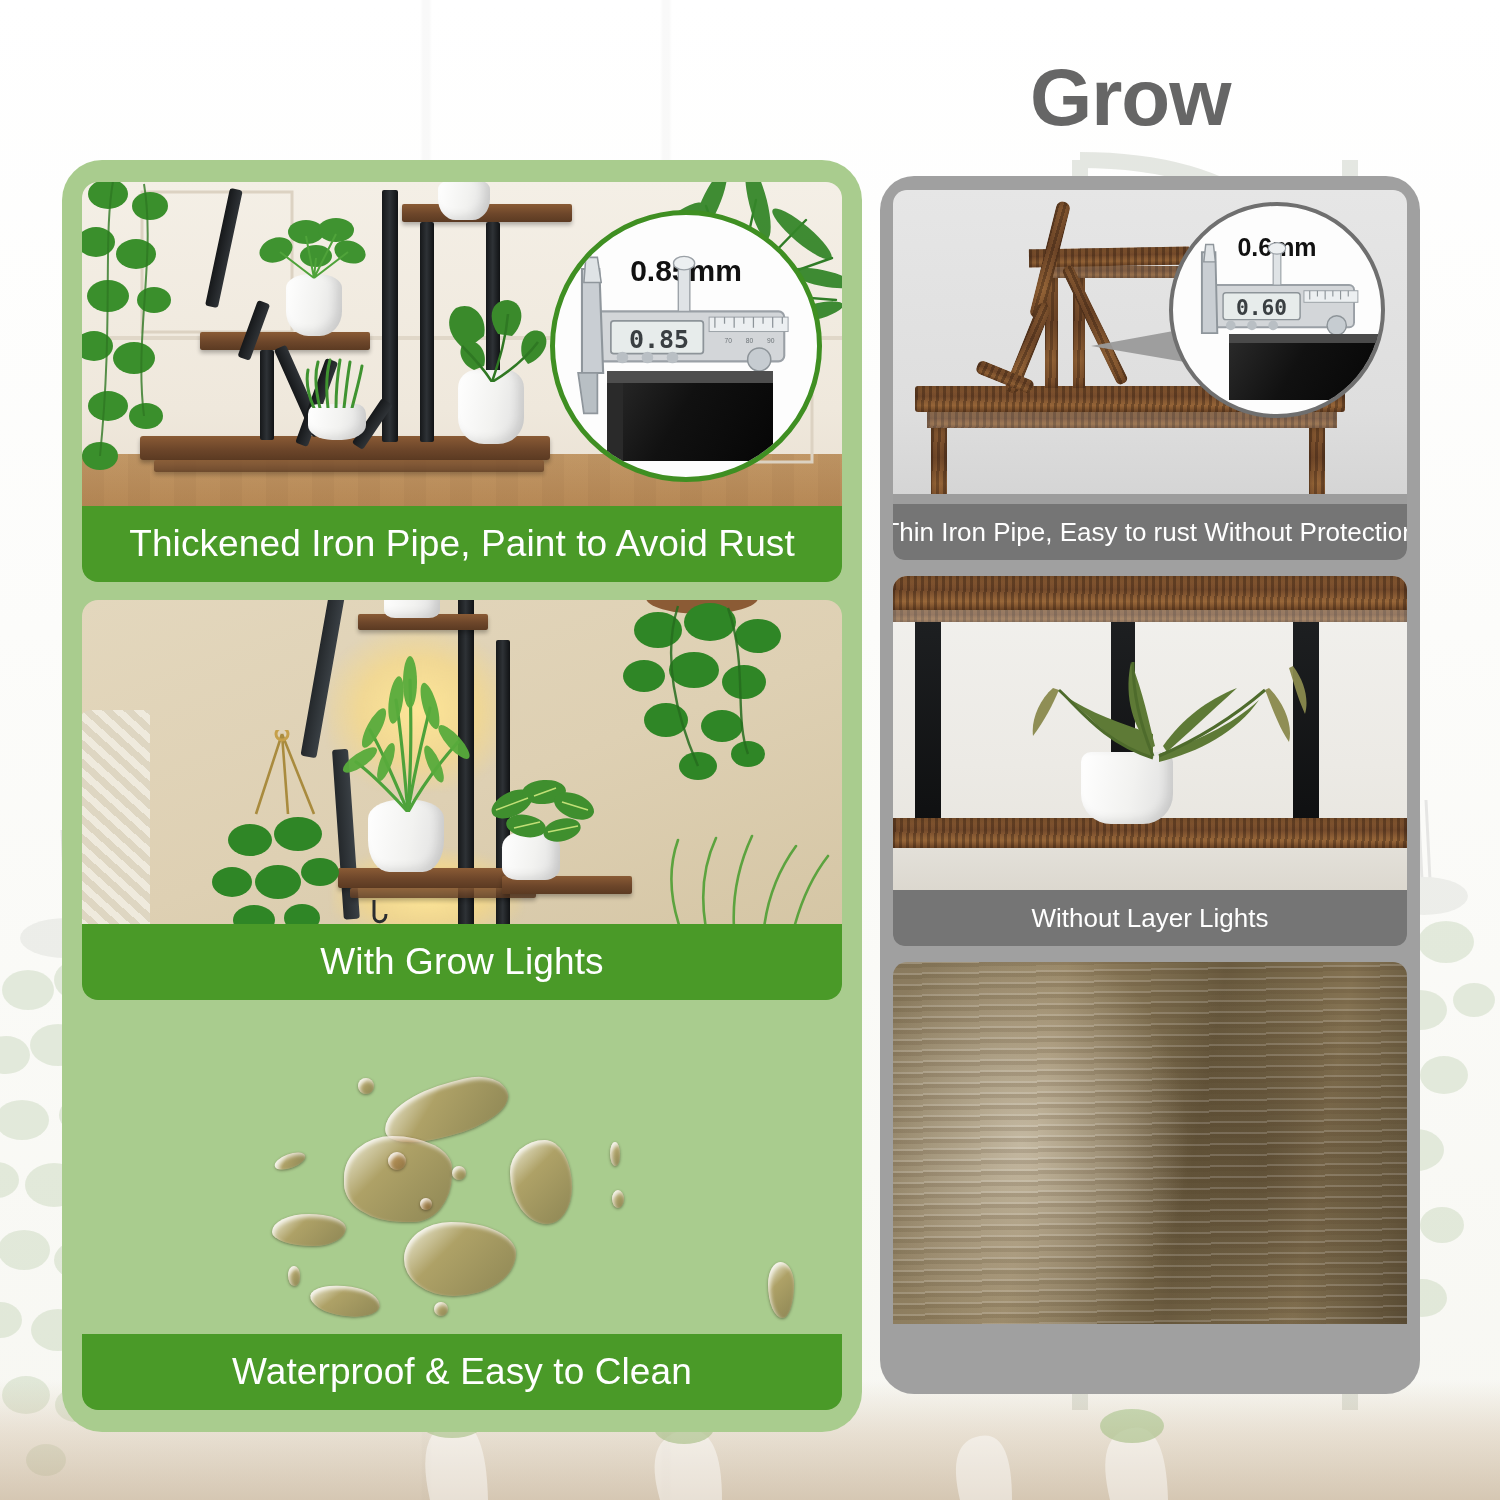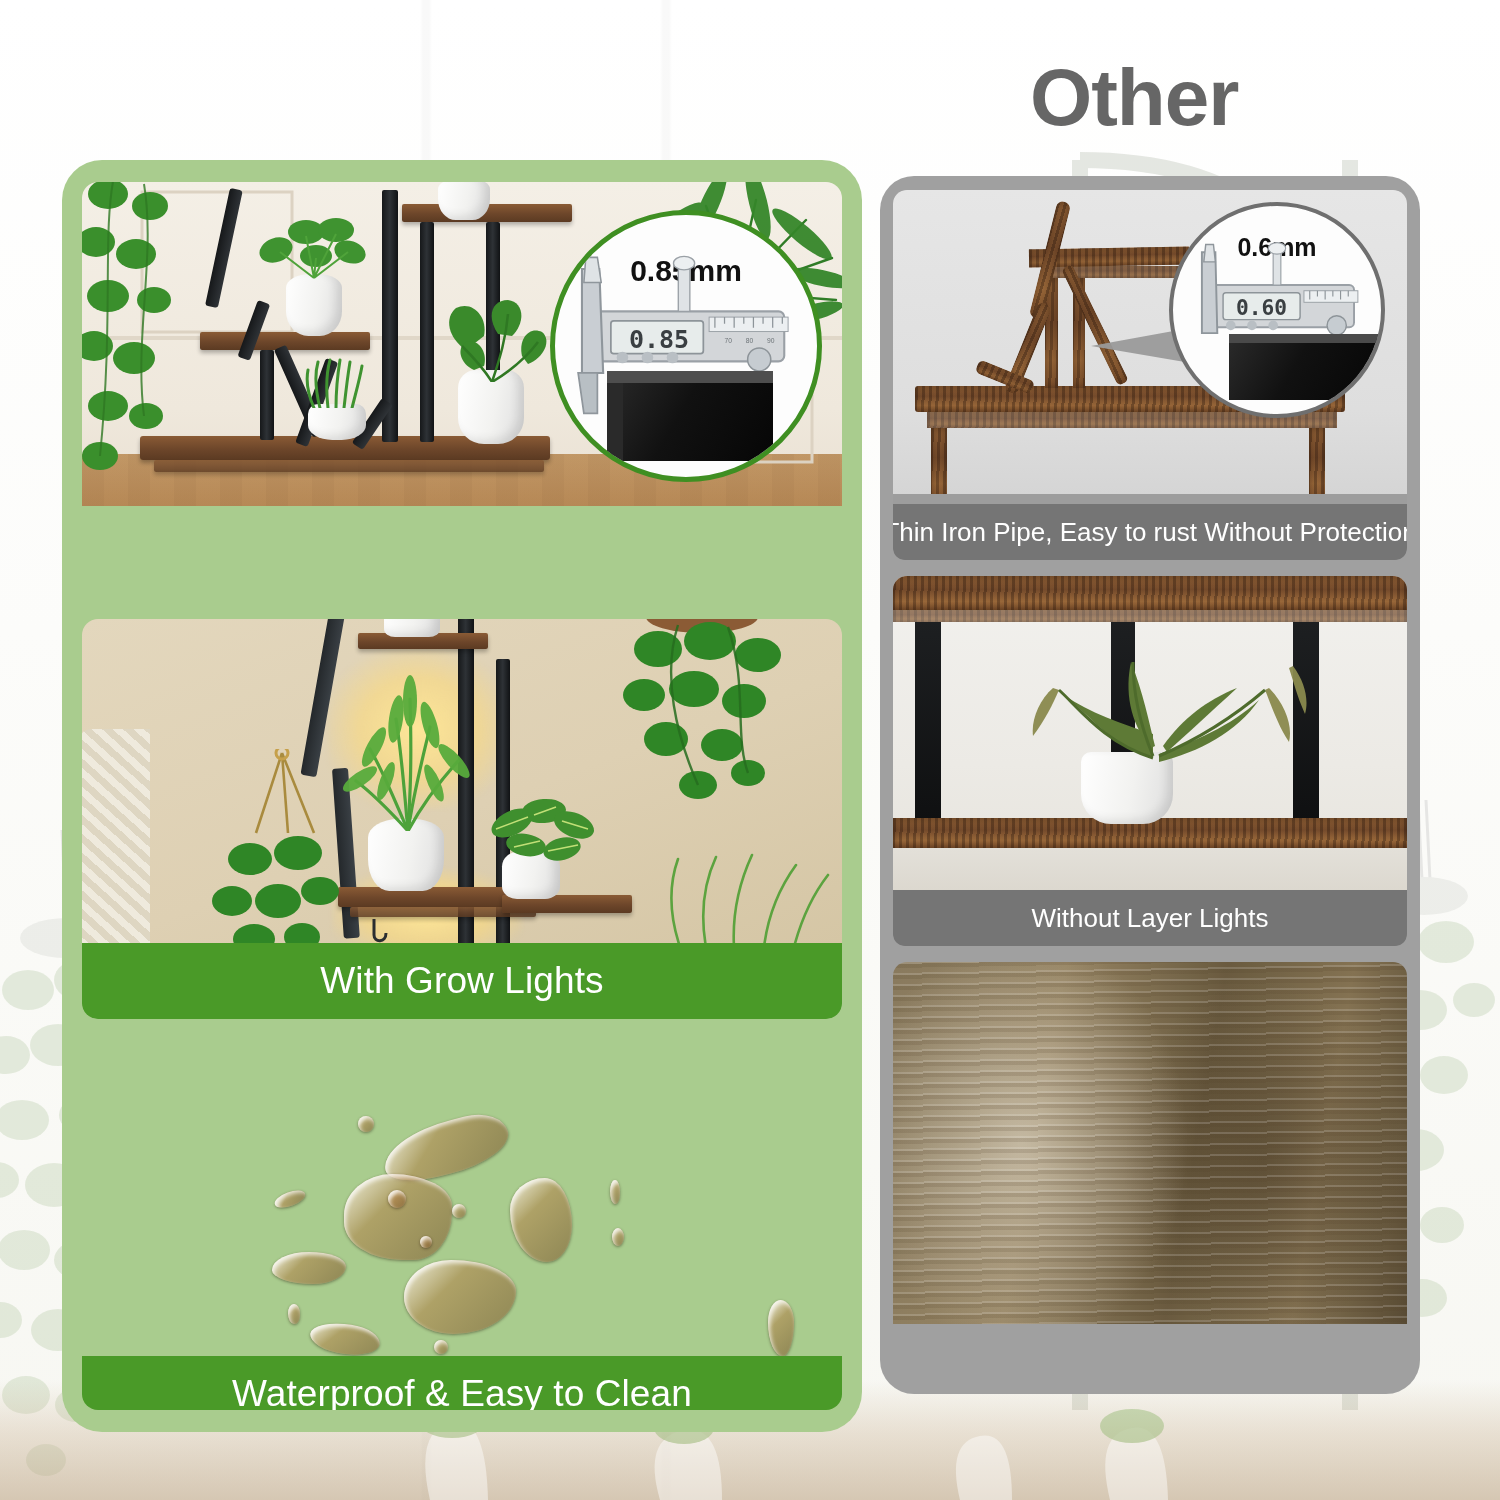--- a/index.html
+++ b/index.html
@@ -139,21 +139,21 @@
     letter-spacing: .1px;
   }
   .cap-other {
     background: #757575;
     font-size: 26px;
     height: 56px;
     border-radius: 0 0 10px 10px;
   }
 
   
-  #panel-our .cell + .cell { margin-top: 37px; }
+  #panel-our .cell + .cell { margin-top: 18px; }
   #panel-other .cell + .cell { margin-top: 16px; }
 
   
   .scene { position: absolute; inset: 0; }
 
   
   .wall-cream { background: linear-gradient(180deg,#f4efe6 0%,#efe8dc 70%,#e9e0d2 100%); }
   .wall-beige { background: linear-gradient(160deg,#e3d7bd 0%,#ded0b3 55%,#d5c6a5 100%); }
   .floor-wood {
     position:absolute; left:0; right:0; bottom:0; height:16%;
@@ -343,21 +343,21 @@
     <path d="M1110 150 q-16-66 22-72 q34-6 36 72 Z"></path>
   </g>
   <g fill="#7fae5a" opacity=".75">
     <ellipse cx="452" cy="70" rx="34" ry="18"></ellipse>
     <ellipse cx="684" cy="78" rx="30" ry="16"></ellipse>
     <ellipse cx="1132" cy="76" rx="32" ry="17"></ellipse>
   </g>
 </svg>
 
 <div class="headings">
-  <div class="heading" id="heading-other">Other</div>
+  <div class="heading" id="heading-other">Grow</div>
 </div>
 
 <div class="panel" id="panel-other">
   <div class="stack">
 
     <div class="cell" style="flex:0 0 370px;">
       <div class="photo" style="height:314px;">
         <div class="scene" style="background:linear-gradient(180deg,#e6e6e6 0%,#dedede 70%,#d4d4d4 100%);">
 
           <div class="rust" style="left:22px; top:196px; width:430px; height:26px; border-radius:3px;"></div>
@@ -608,20 +608,21 @@
               <path d="M24 164 L44 164 L44 206 L30 206 Z" fill="#b8bfc4" stroke="#8f969c" stroke-width="1.8"></path>
               <path d="M128 52 L140 52 L140 100 L128 100 Z" fill="#dfe3e6" stroke="#9aa0a6" stroke-width="1.4"></path>
               <ellipse cx="134" cy="50" rx="11" ry="7" fill="#eceff1" stroke="#9aa0a6" stroke-width="1.4"></ellipse>
             </svg>
             <div class="blk" style="left:52px; top:156px; width:166px; height:90px;"></div>
             <div style="position:absolute; left:52px; top:156px; width:166px; height:12px; background:#4e4e4e;"></div>
             <div style="position:absolute; left:52px; top:168px; width:16px; height:78px; background:#2a2a2a;"></div>
           </div>
         </div>
       </div>
+      <div class="caption cap-our">Thickened Iron Pipe, Paint to Avoid Rust</div>
     </div>
 
     <div class="cell" style="flex:0 0 400px;">
       <div class="photo" style="height:324px;">
         <div class="scene wall-beige">
 
           <div class="glow" style="left:246px; top:30px; width:180px; height:160px;"></div>
           <div class="glow" style="left:250px; top:250px; width:190px; height:90px;"></div>
 
           <div class="metal-diag" style="left:248px; top:-12px; width:16px; height:170px; transform:rotate(10deg); background:linear-gradient(90deg,#24282b,#3a4045);"></div>

